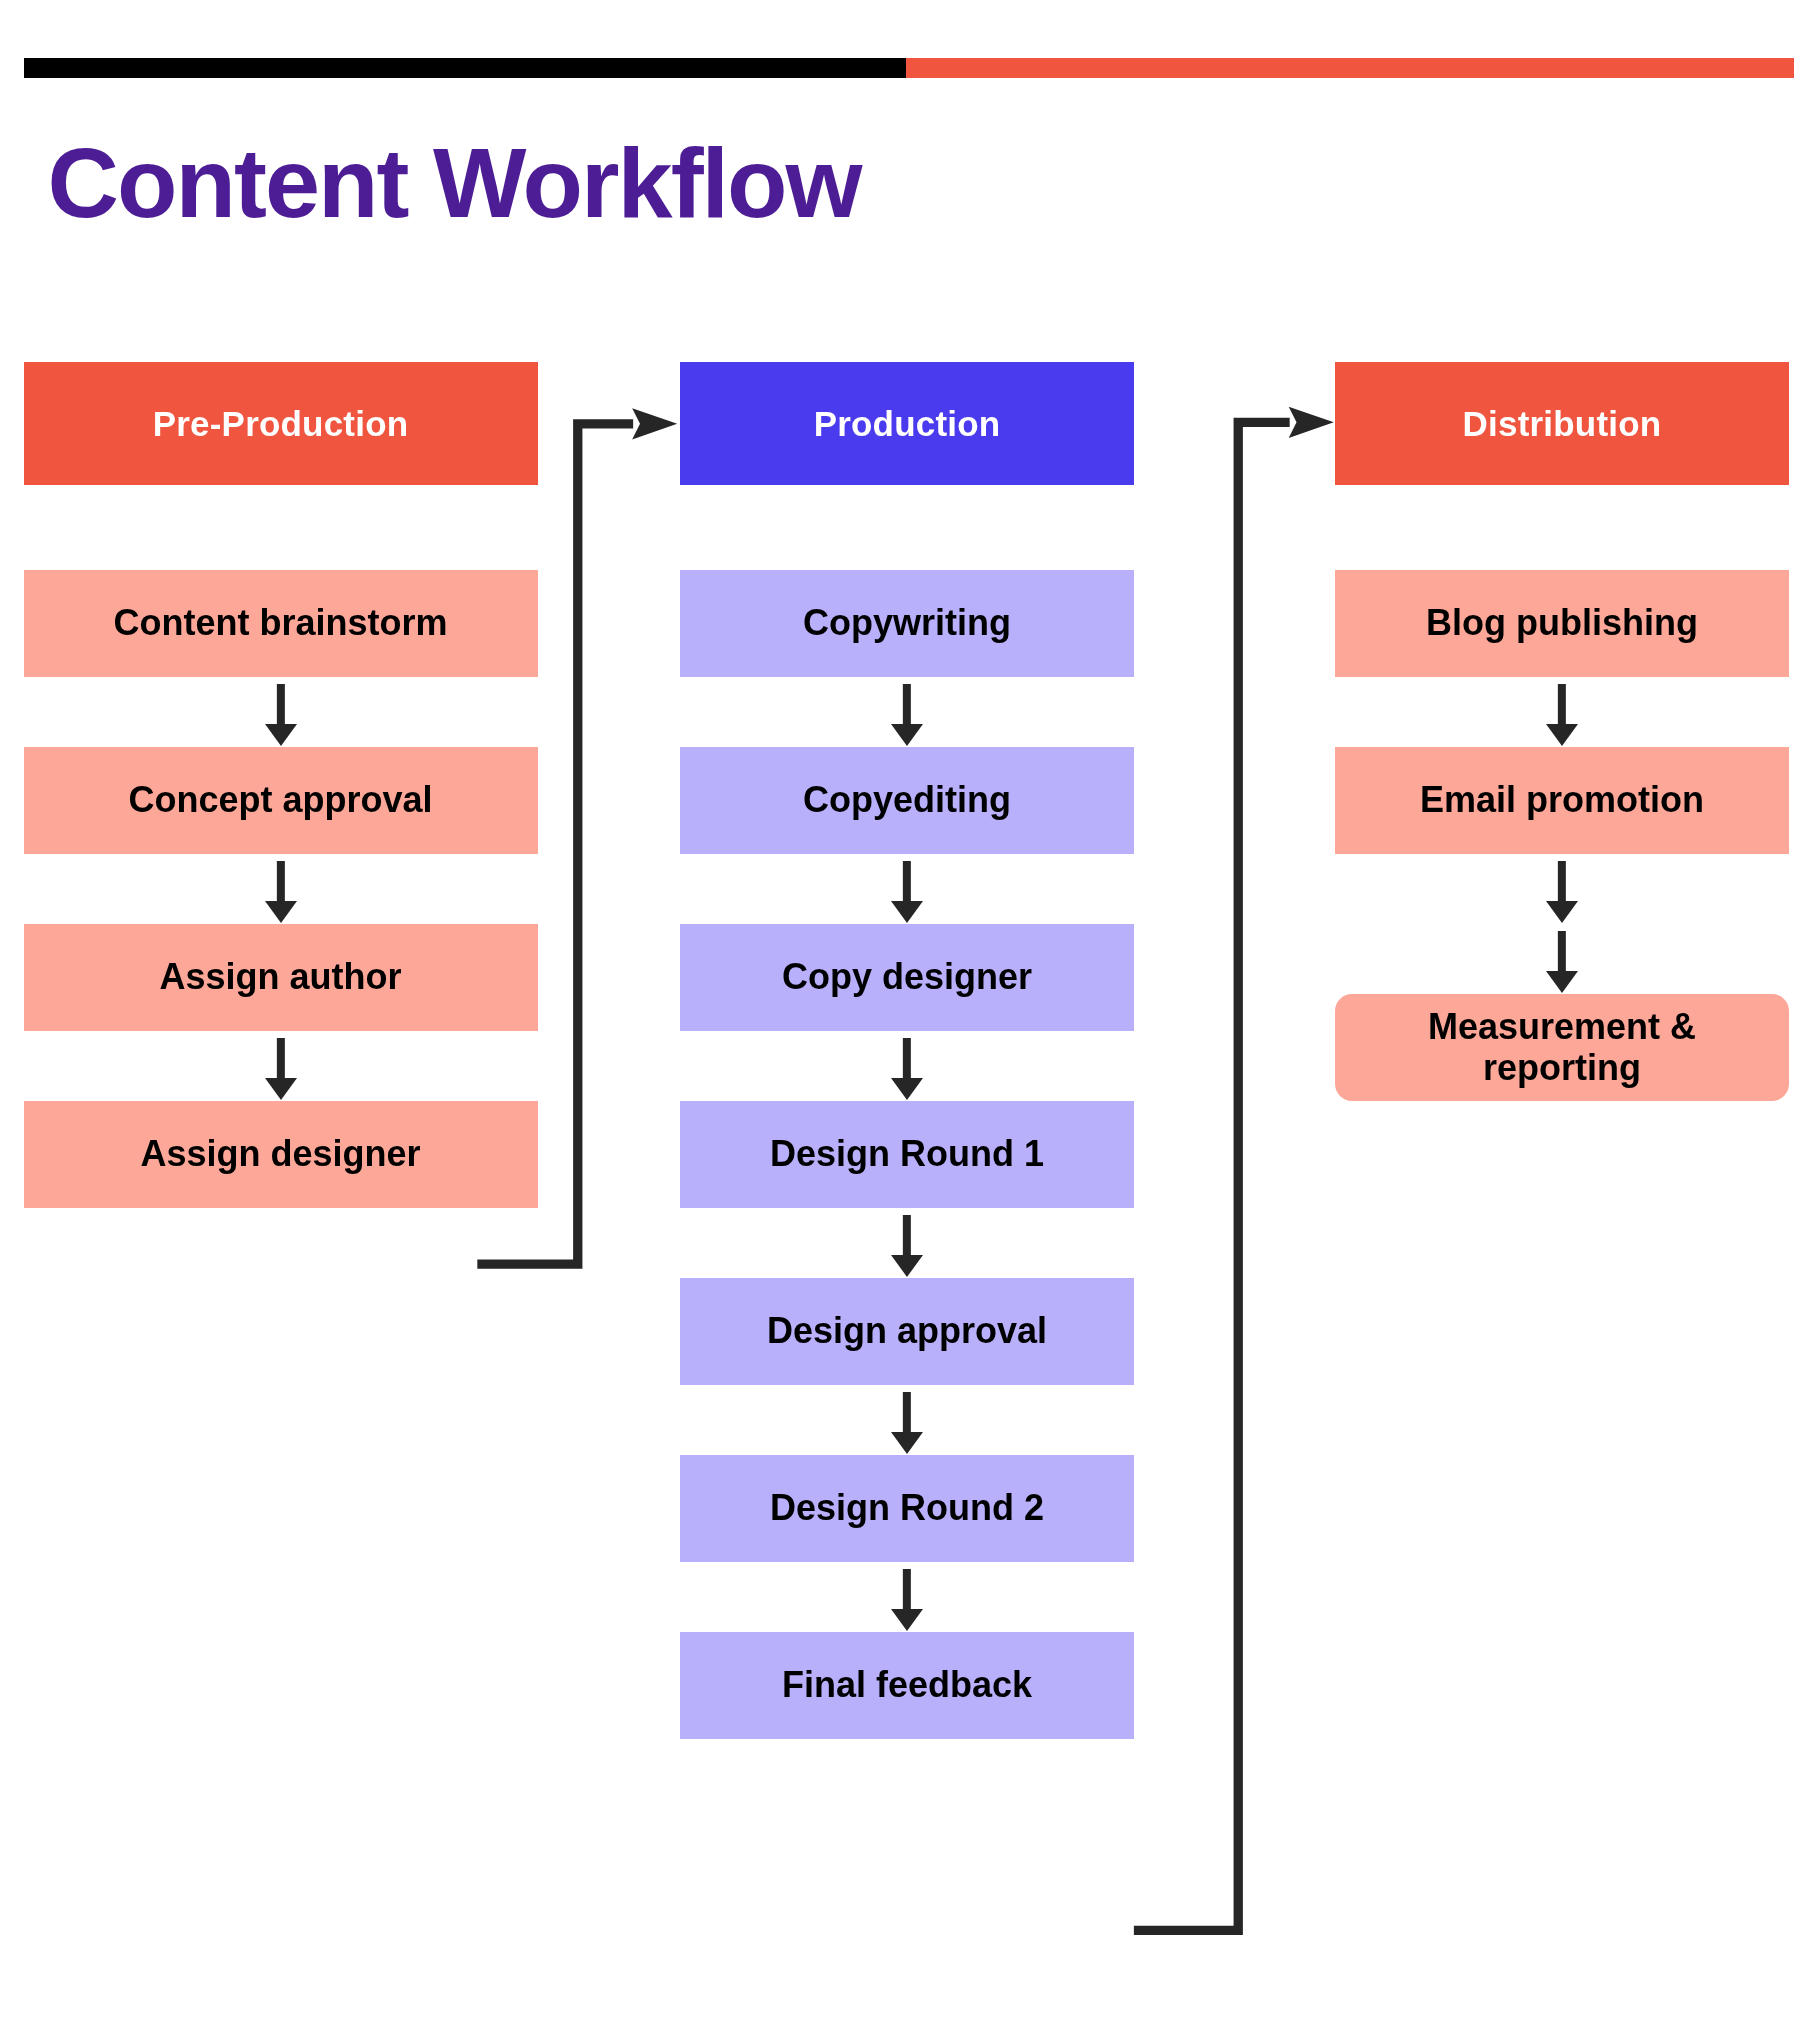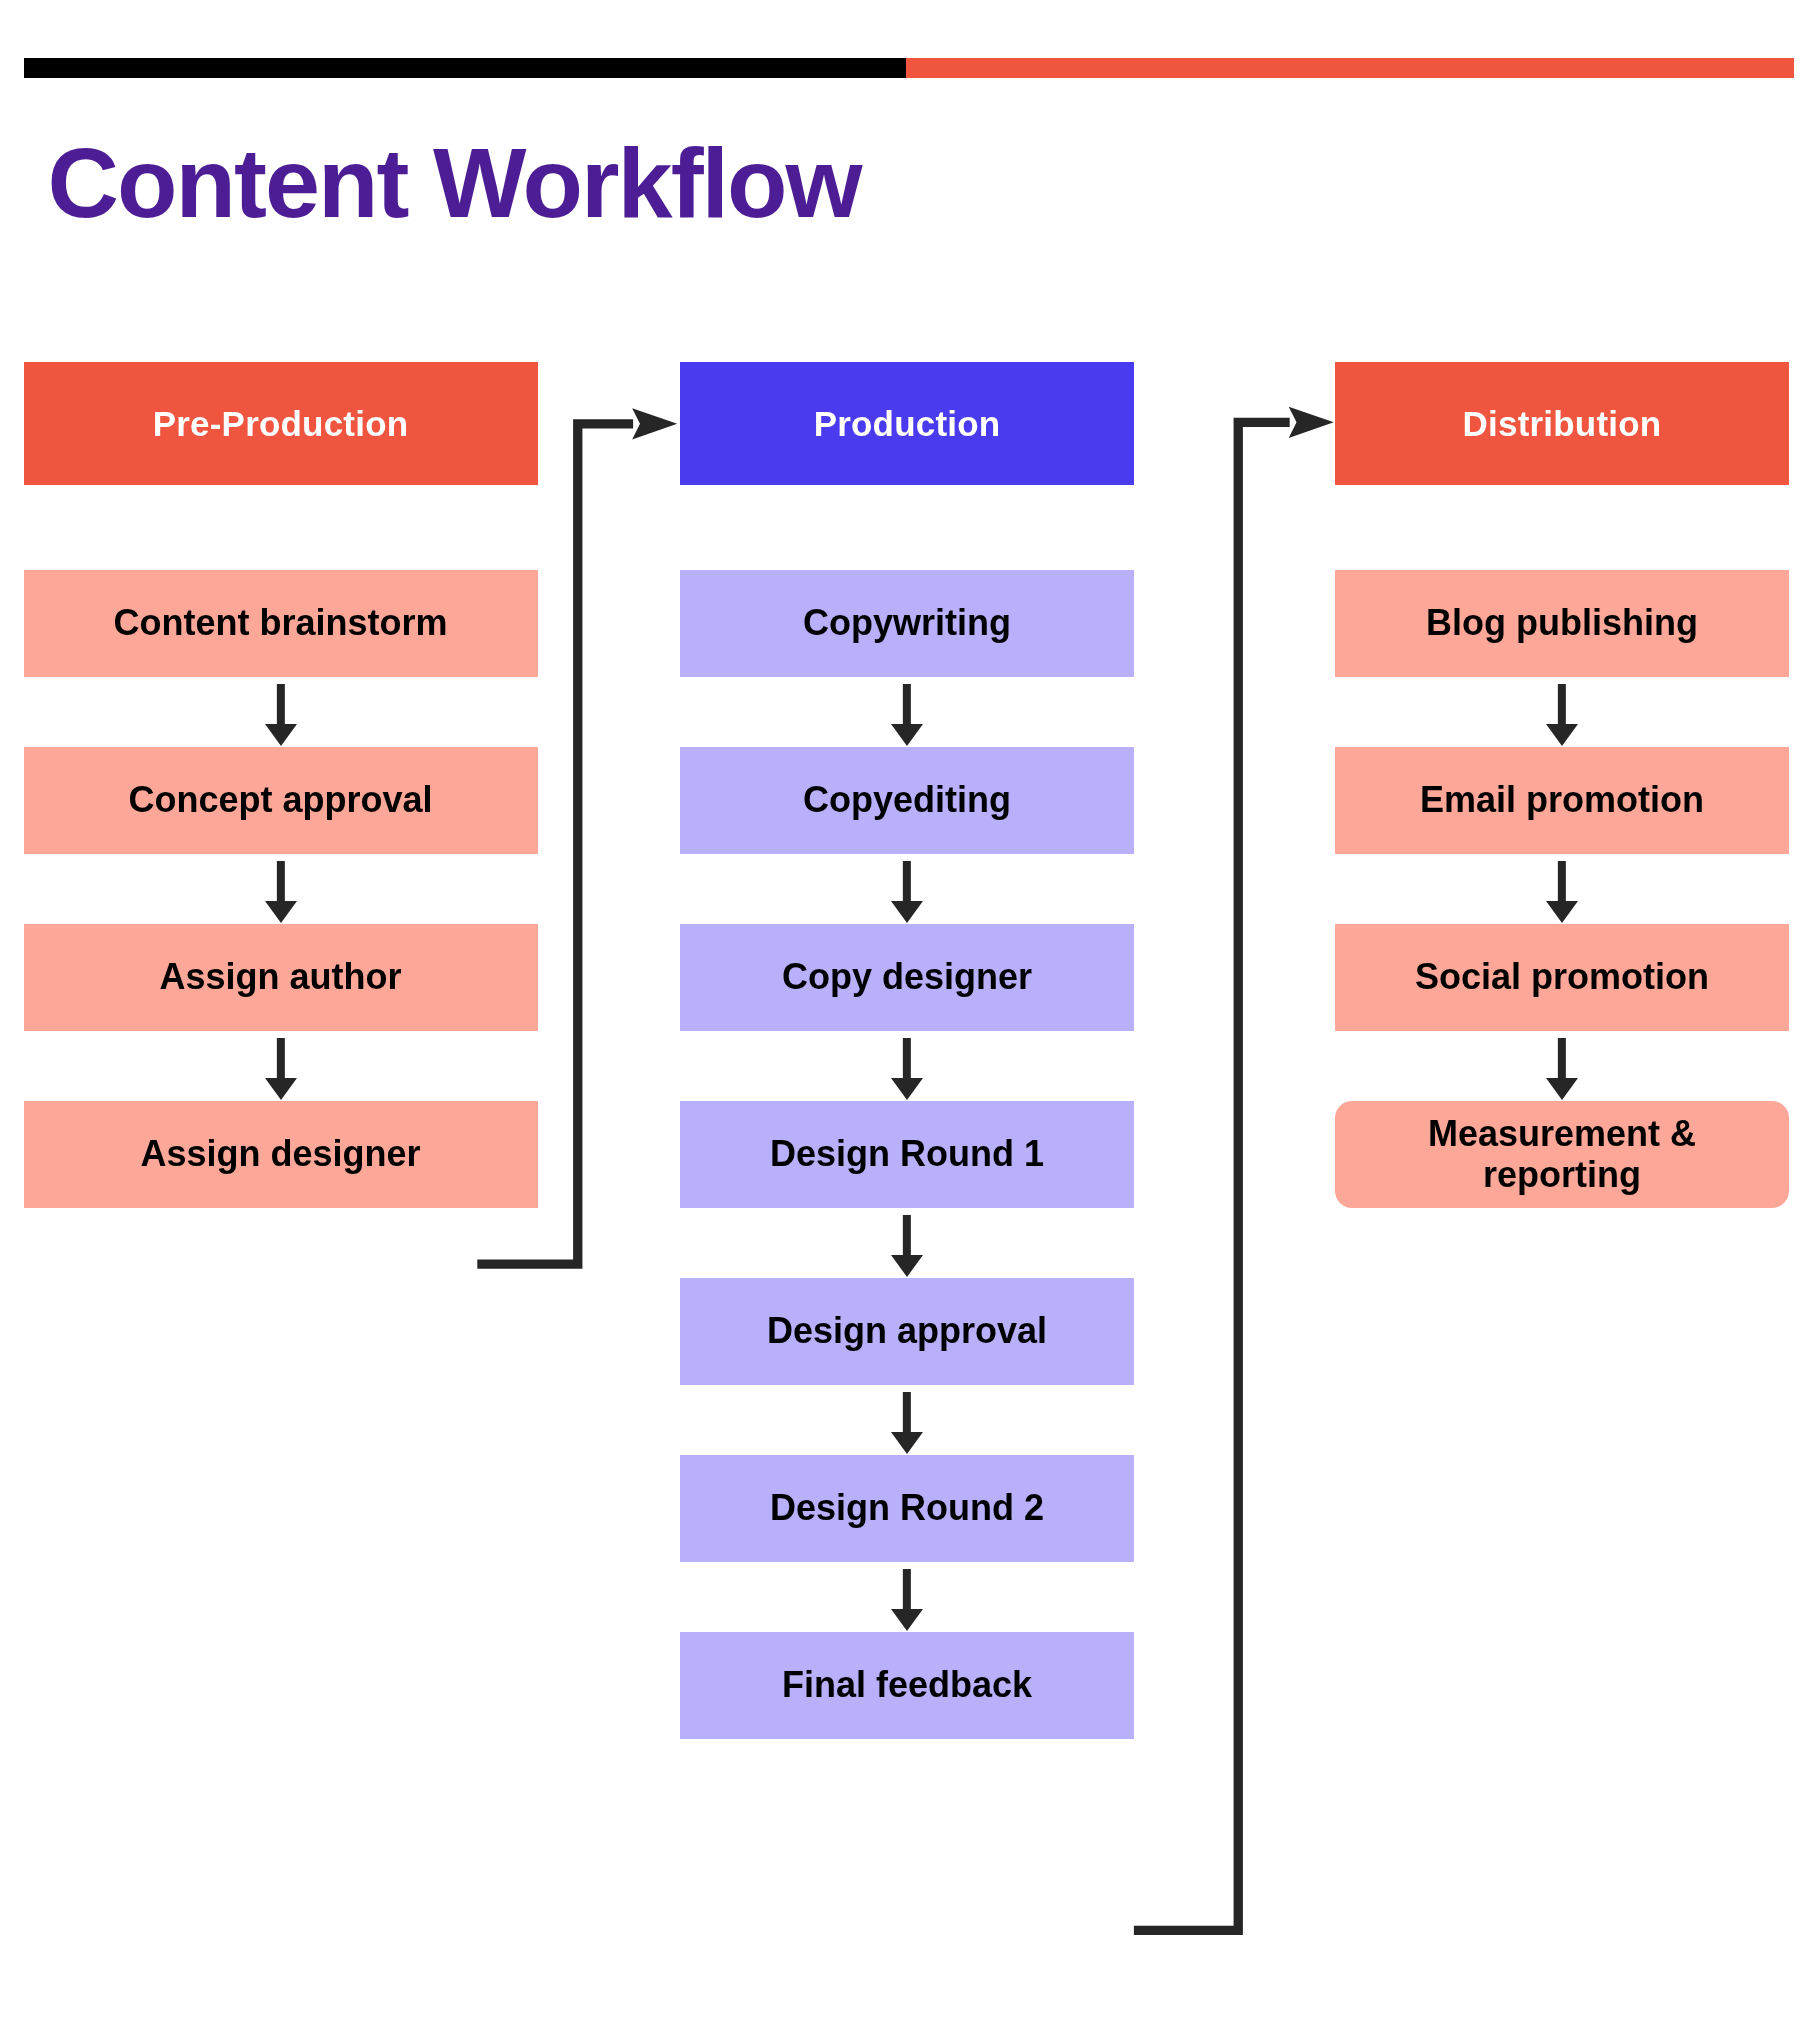--- a/index.html
+++ b/index.html
@@ -232,21 +232,20 @@
         <span class="shaft"></span>
         <span class="head"></span>
       </div>
 
       <div class="step step-salmon">Email promotion</div>
       <div class="v-arrow">
         <span class="shaft"></span>
         <span class="head"></span>
       </div>
 
-      <div class="step step-salmon">Social promotion</div>
       <div class="v-arrow">
         <span class="shaft"></span>
         <span class="head"></span>
       </div>
 
       <div class="step step-salmon tall">Measurement &amp; reporting</div>
     </div>
   </div>
 
 </div>

